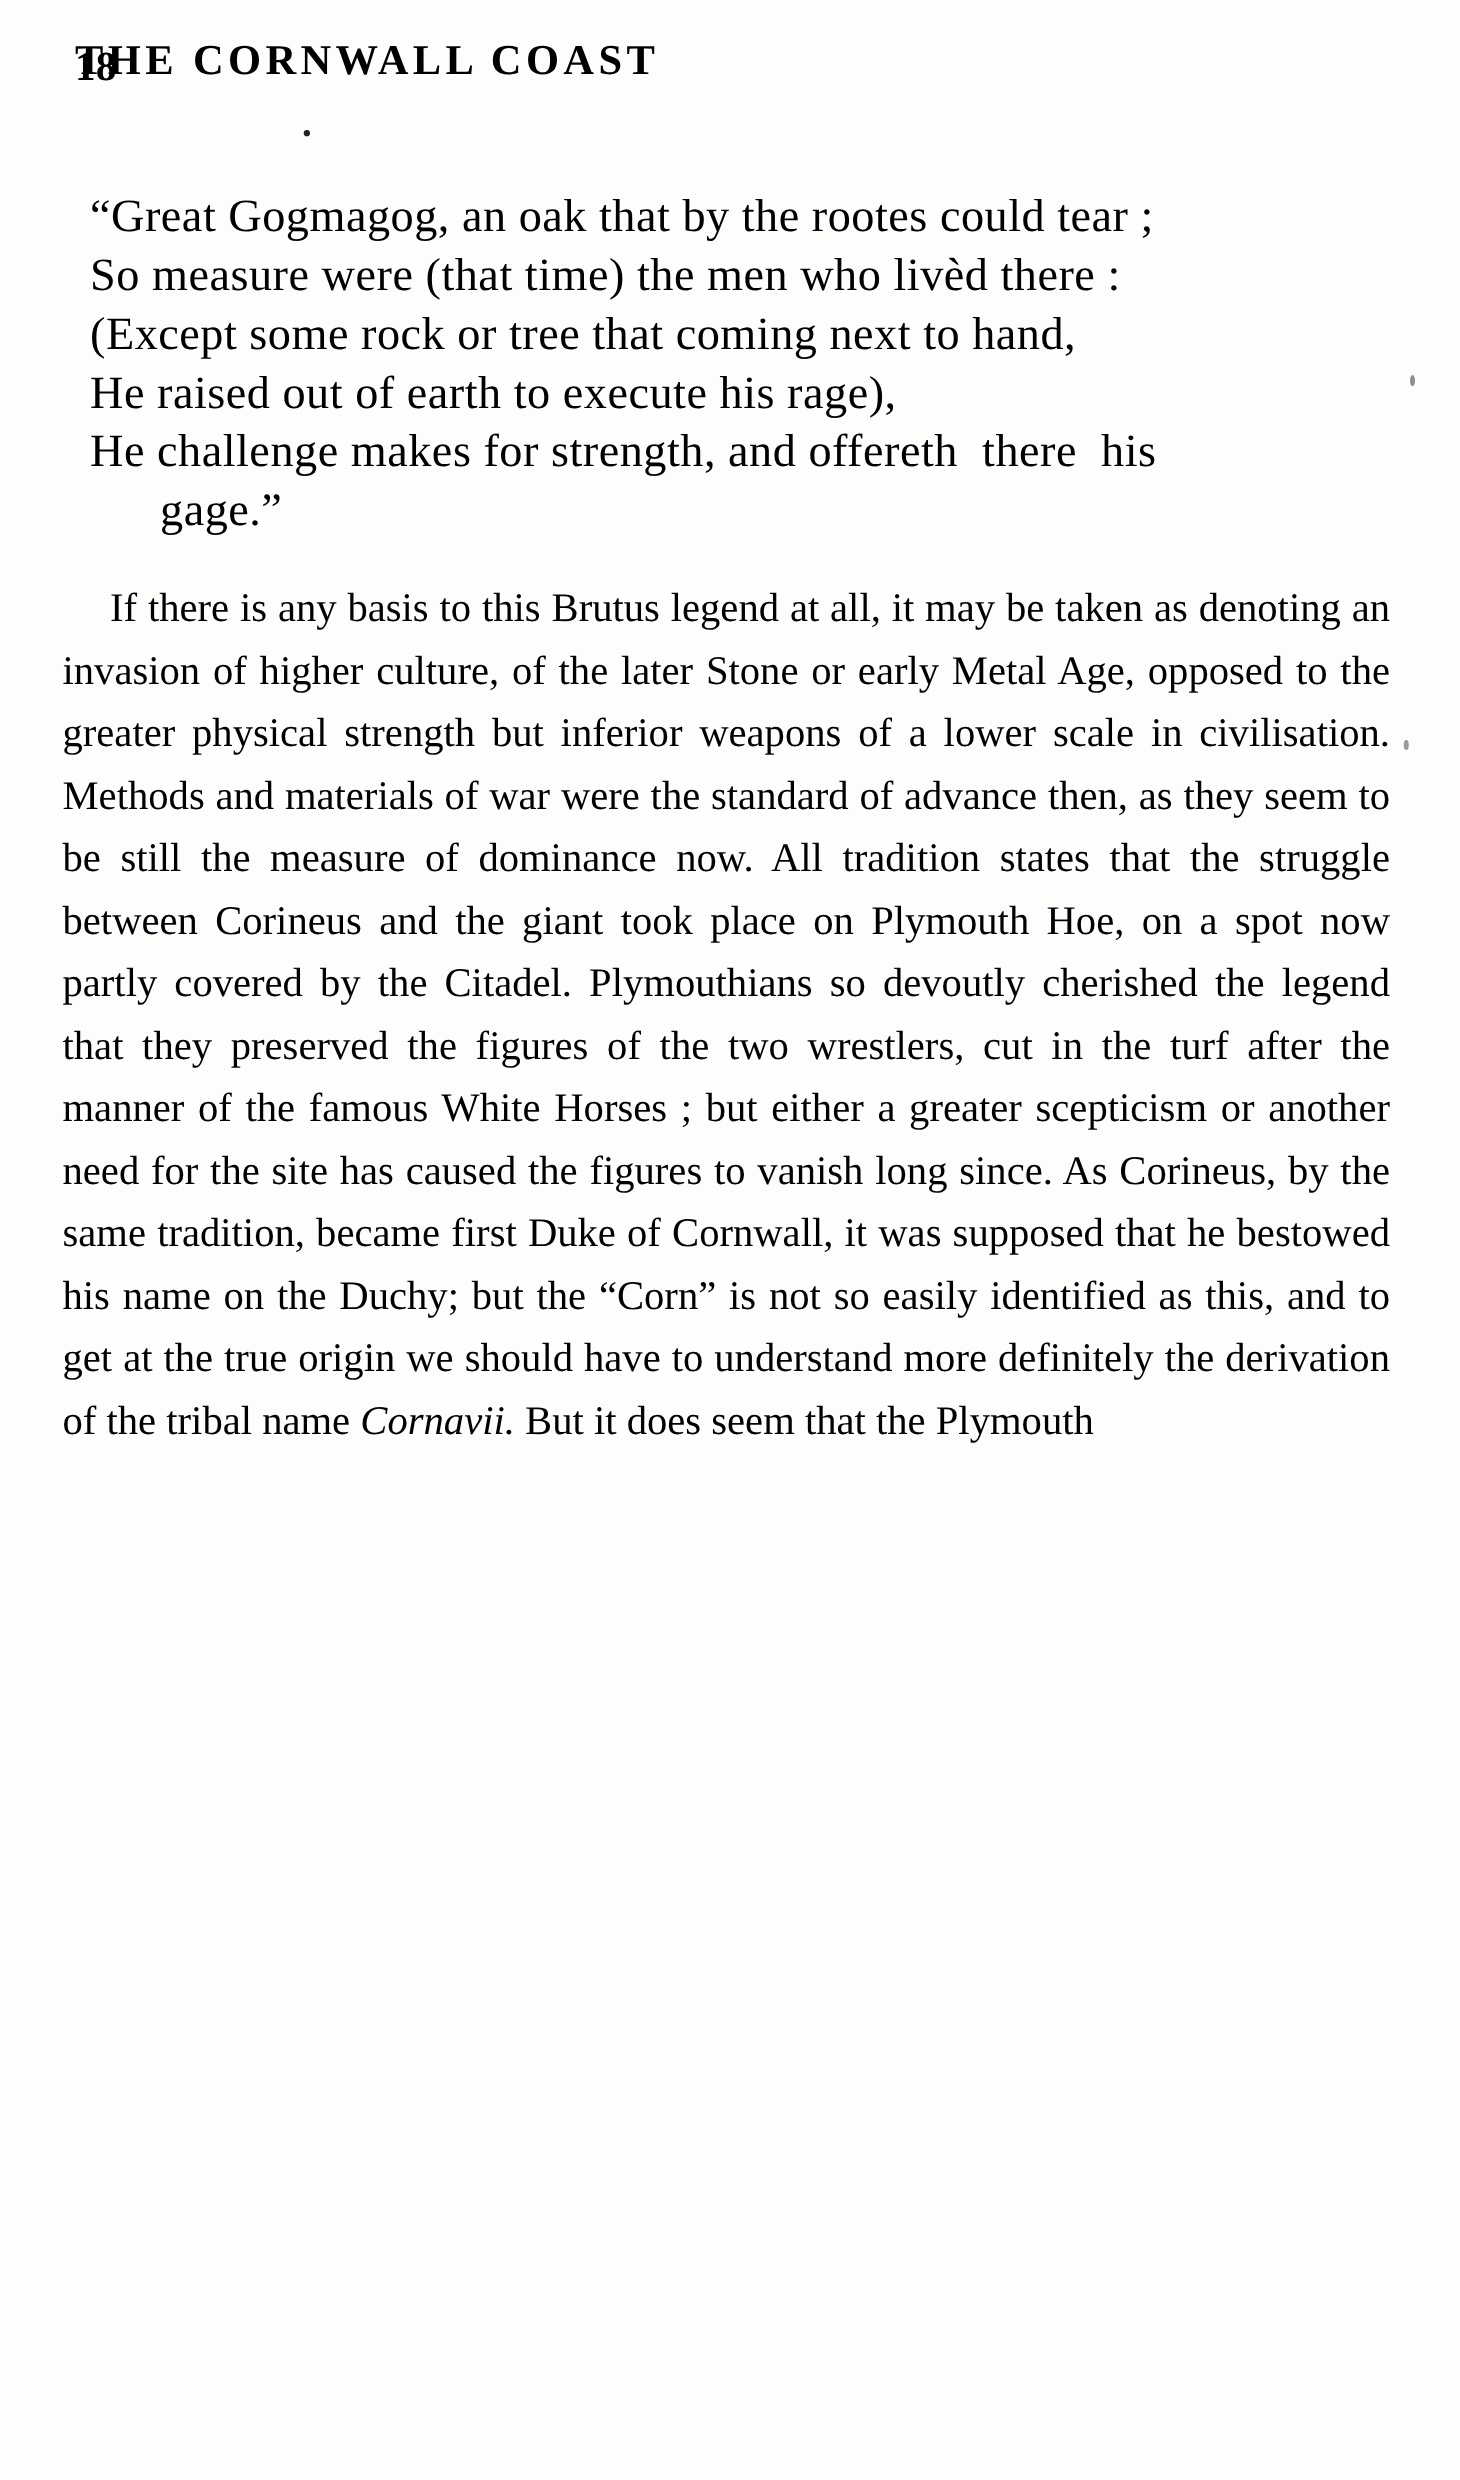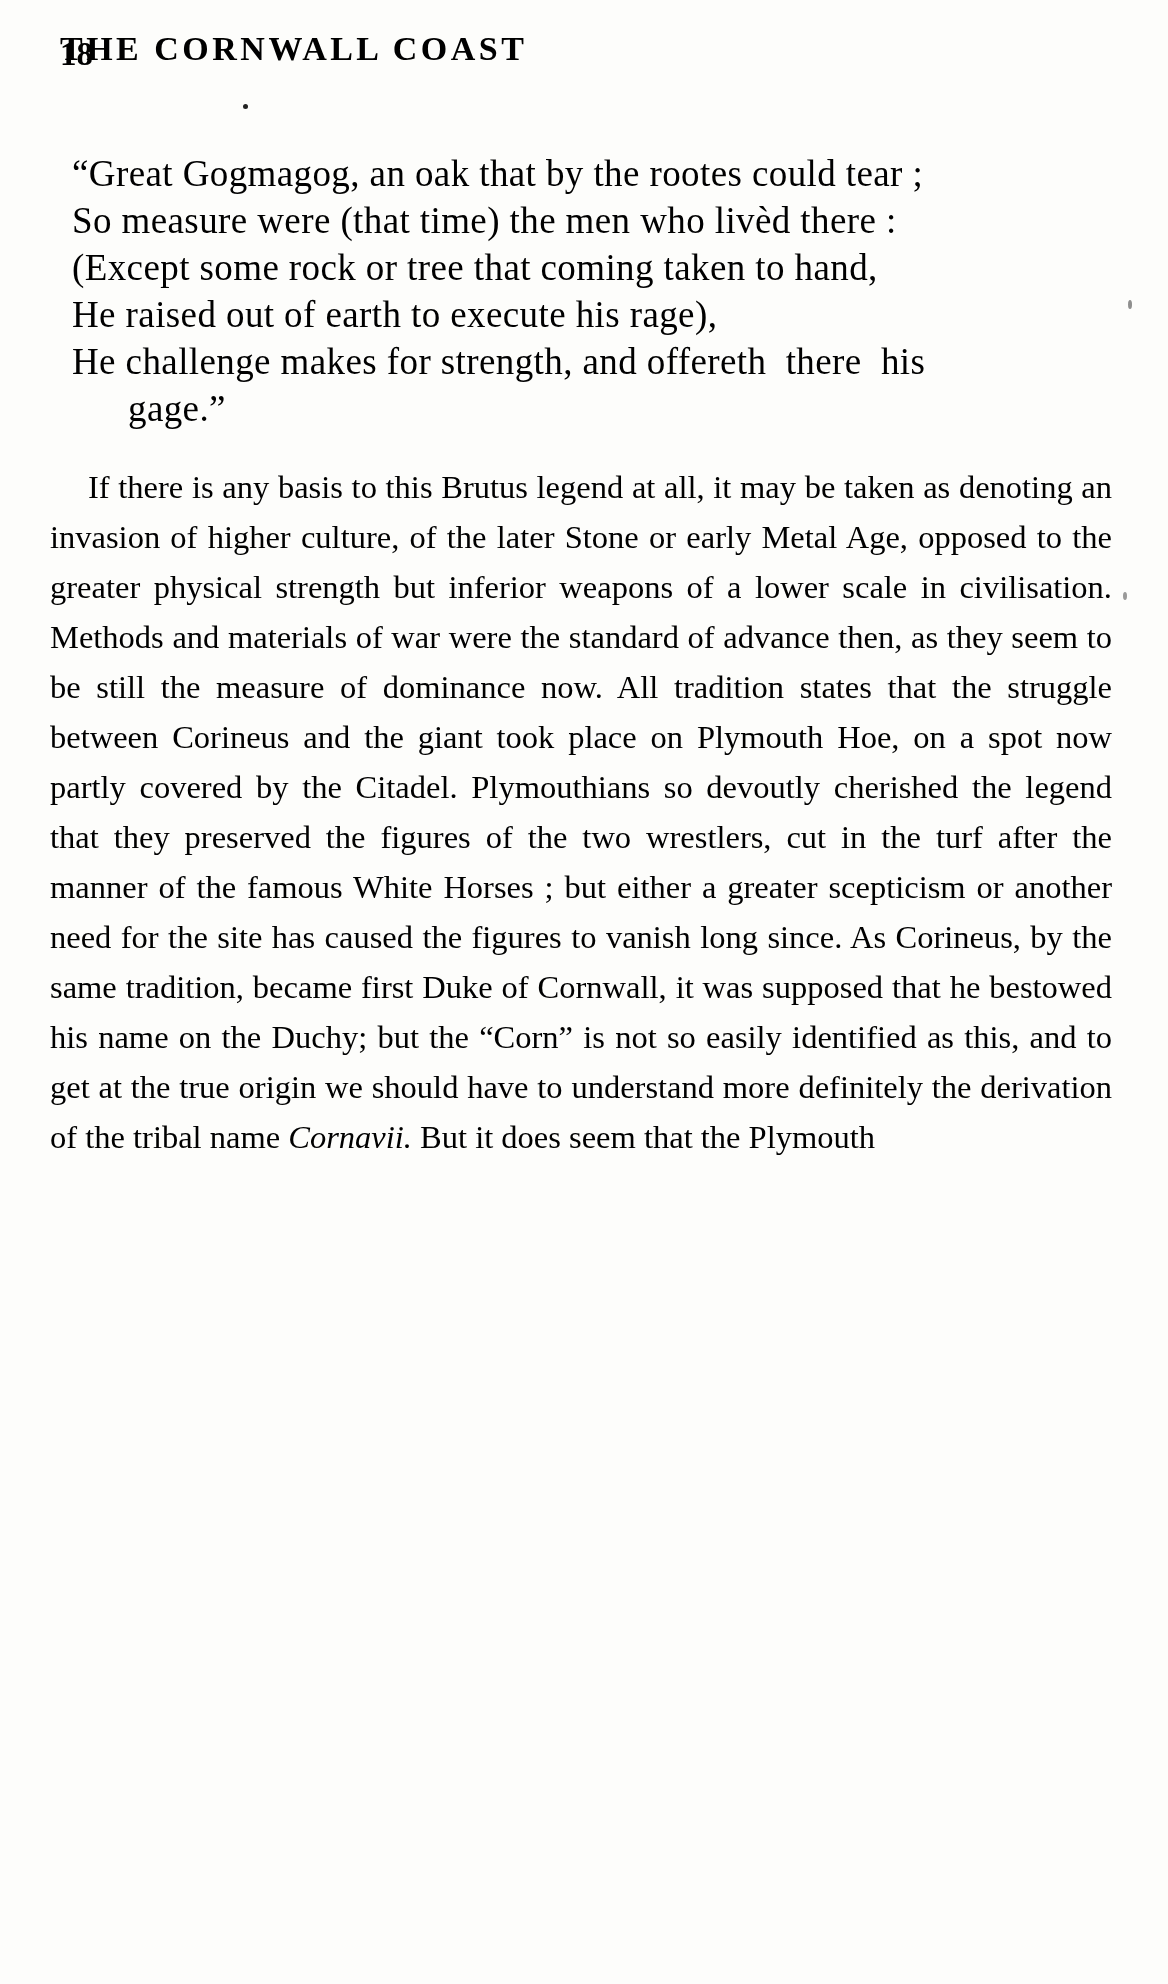--- a/index.html
+++ b/index.html
@@ -110,21 +110,21 @@
   <div class="speck speck-c"></div>
 
   <div class="body-col">
 
 
     <div class="spacer-lg"></div>
 
     <blockquote class="quote">
       <span class="ql">“Great Gogmagog, an oak that by the rootes could tear ;</span>
       <span class="ql">So measure were (that time) the men who livèd there :</span>
-      <span class="ql">(Except some rock or tree that coming taken to hand,</span>
+      <span class="ql">(Except some rock or tree that coming next to hand,</span>
       <span class="ql">He raised out of earth to execute his rage),</span>
       <span class="ql">He challenge makes for strength, and offereth  there  his</span>
       <span class="ql hang">gage.”</span>
     </blockquote>
 
     <div class="spacer-md"></div>
 
     <p class="para indent"><span>If there is any basis to this Brutus legend at all, it may be taken as denoting an invasion of higher culture, of the later Stone or early Metal Age, opposed to the greater physical strength but inferior weapons of a lower scale in civilisation. Methods and materials of war were the standard of advance then, as they seem to be still the measure of dominance now.  All tradition states that the struggle between Corineus and the giant took place on Plymouth Hoe, on a spot now partly covered by the Citadel.  Plymouthians so devoutly cherished the legend that they preserved the figures of the two wrestlers, cut in the turf after the manner of the famous White Horses ; but either a greater scepticism or another need for the site has caused the figures to vanish long since. As Corineus, by the same tradition, became first Duke of Cornwall, it was supposed that he bestowed his name on the Duchy; but the “Corn” is not so easily identified as this, and to get at the true origin we should have to understand more definitely the derivation of the tribal name </span><em class="ital">Cornavii.</em><span>  But it does seem that the Plymouth</span></p>
 
   </div>

